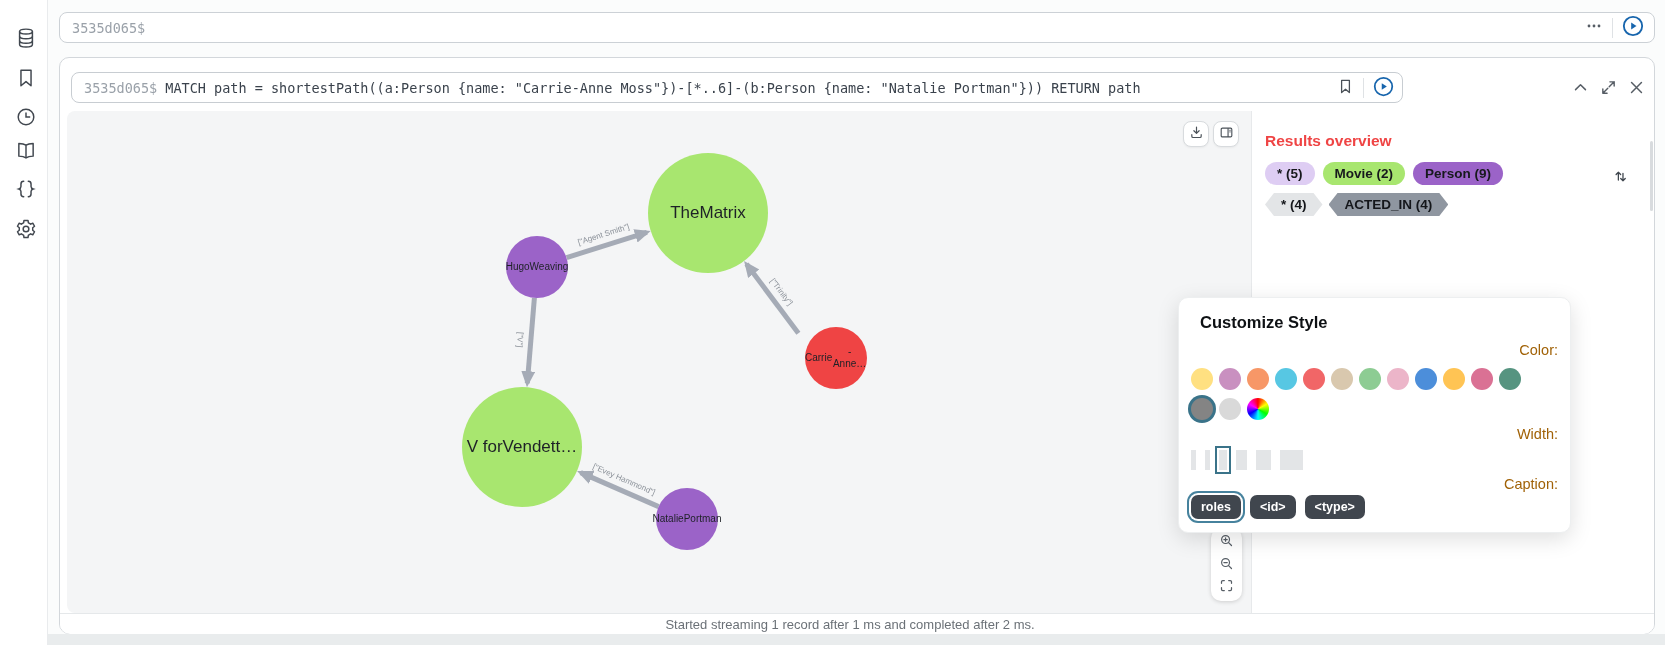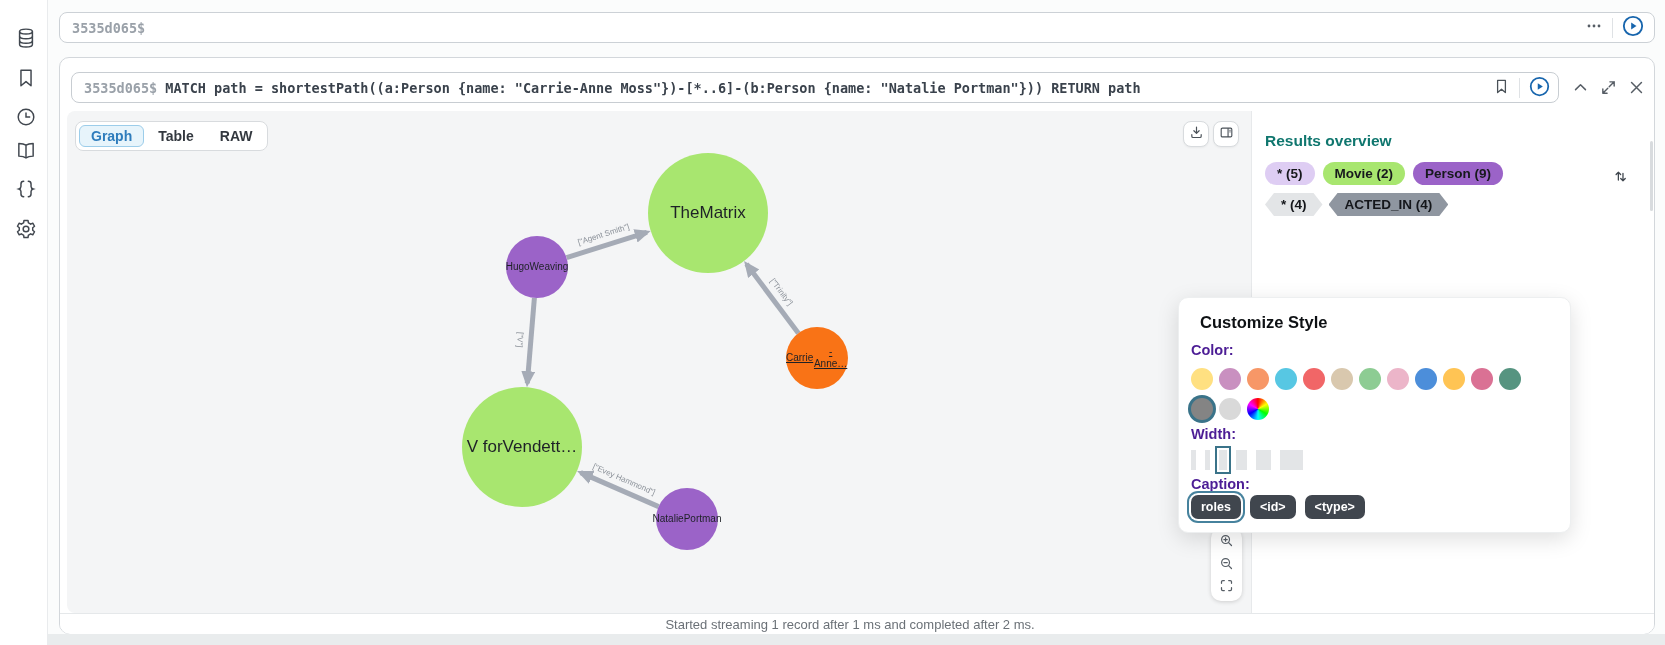--- a/index.html
+++ b/index.html
@@ -17,32 +17,32 @@
     justify-content:center; background:none; border:none; padding:0; color:#41474f; cursor:pointer; }
   .side-btn svg { width:22px; height:22px; }
 
   
   .content { position:relative; flex:1; background:#fbfcfc; }
   .gutter { position:absolute; left:0; top:634px; width:100%; height:11px; background:#e9eced; }
 
   
   .topbar { position:absolute; left:11px; top:12px; width:1596px; height:31px; background:#fff;
     border:1px solid #ccd1d6; border-radius:8px; display:flex; align-items:center; }
-  .mono { font-family:"DejaVu Sans Mono", monospace;font-weight:bold; }
+  .mono { font-family:"DejaVu Sans Mono", monospace; }
   .topbar .prompt { margin-left:12px; font-size:13.5px; color:#9aa1a9; }
   .topbar-actions { margin-left:auto; display:flex; align-items:center; gap:9px; padding-right:10px; }
   .icon-btn { background:none; border:none; padding:0; display:flex; align-items:center; justify-content:center; cursor:pointer; color:#565d65; }
   .vdiv { width:1px; height:20px; background:#dfe2e5; }
   .play-circle svg { width:22px; height:22px; }
 
   
   .card { position:absolute; left:11px; top:57px; width:1596px; height:577px; background:#fff;
     border:1px solid #d3d7db; border-radius:10px; }
 
-  .editor-box { position:absolute; left:11px; top:14px; width:1488px; height:31px; background:#fff;
+  .editor-box { position:absolute; left:11px; top:14px; width:1332px; height:31px; background:#fff;
     border:1px solid #c8cdd2; border-radius:8px; display:flex; align-items:center; cursor:text;gap:16px; }
   .editor-text { margin-left:12px; flex:1; font-size:13.5px; white-space:pre; overflow:hidden; }
   .editor-text .p { color:#9aa1a9; }
   .editor-text .q { color:#3a424c; }
   .editor-actions { display:flex; align-items:center; gap:9px; padding-right:8px; flex:none; }
   .frame-actions { position:absolute; left:1512px; top:21px; display:flex; align-items:center; gap:11px; color:#3f464e; }
   .frame-actions .icon-btn svg { width:17px; height:17px; }
 
   
   .canvas { position:absolute; left:7px; top:53px; width:1184px; height:502px; background:#f4f5f6;
@@ -66,21 +66,21 @@
   .node.person { width:62px;  height:62px;  font-size:10px; line-height:12px; }
 
   .zoom-pill { position:absolute; left:1144px; top:417px; width:31px; height:73px; background:#fff;
     border-radius:10px; box-shadow:0 1px 4px rgba(0,0,0,.16); display:flex; flex-direction:column;
     align-items:center; justify-content:space-evenly; color:#3f464e; }
   .zoom-pill .icon-btn svg { width:15px; height:15px; }
 
   
   .results { position:relative; position:absolute; left:1191px; top:53px; width:403px; height:502px;
     background:#fff; border-left:1px solid #e7e9eb; padding:20px 0 0 13px; }
-  .results h3 { margin:0; font-size:15.5px; font-weight:700; color:#0f766e; line-height:20px; }
+  .results h3 { margin:0; font-size:15.5px; font-weight:700; color:#ef4444; line-height:20px; }
   .res-heading { margin:18px 0 0; font-size:14.5px; color:#23272c; line-height:16px; }
   .pill-row { display:flex; gap:8px; margin-top:11px; }
   .pill { height:23px; display:inline-flex; align-items:center; border:none; border-radius:12px;
     padding:0 12px; font-family:"Liberation Sans",sans-serif; font-size:13.5px; font-weight:700; color:#17191d; cursor:pointer; }
   .badge-row { display:flex; gap:6px; margin-top:8px; }
   .badge { height:23px; display:inline-flex; align-items:center; border:none; padding:0 16px;
     font-family:"Liberation Sans",sans-serif; font-size:13.5px; font-weight:700; color:#14161a; cursor:pointer;
     clip-path:polygon(9px 0%, calc(100% - 9px) 0%, 100% 50%, calc(100% - 9px) 100%, 9px 100%, 0% 50%); }
   .sort-btn { position:absolute; left:360px; top:57px; color:#3f464e; }
   .sort-btn svg { width:17px; height:17px; }
@@ -89,21 +89,21 @@
   
   .statusbar { position:absolute; left:0; top:555px; width:100%; height:21px; background:#fff;
     border-top:1px solid #e5e8ea; border-radius:0 0 10px 10px; display:flex; align-items:center;
     justify-content:center; padding-right:14px; font-size:13px; color:#6b7177; }
 
   
   .popup { position:absolute; left:1118px; top:239px; width:393px; height:236px; background:#fff;
     border:1px solid #edeff0; border-radius:10px; box-shadow:0 6px 22px rgba(0,0,0,.13);
     padding:14px 12px 0; z-index:5; }
   .popup h4 { margin:0 9px 10px; font-size:16.5px; font-weight:700; color:#0e1114; line-height:20px; }
-  .pop-label { margin:0; font-size:14.5px; font-weight:700; color:#4c1d95; line-height:16px; }
+  .pop-label { margin:0; font-size:14.5px; font-weight:400; color:#a16207; line-height:16px;text-align:right; }
   .swatch-row { display:flex; gap:6px; margin-top:10px; }
   .swatch-row.second { margin-top:8px; }
   .swatch { width:22px; height:22px; border-radius:50%; border:none; padding:0; cursor:pointer; }
   .swatch.selected { box-shadow:0 0 0 3px #3a7389; }
   .swatch.rainbow { background:conic-gradient(#f00,#ff0,#0f0,#0ff,#00f,#f0f,#f00); }
   .lbl-width { margin-top:6px; }
   .width-row { display:flex; align-items:center; gap:9px; margin-top:6px; height:24px; }
   .wbar { height:20px; background:#e3e5e7; border:none; padding:0; cursor:pointer; }
   .wbar.selected { outline:2px solid #3a7389; outline-offset:2px; }
   .lbl-caption { margin-top:4px; }
@@ -235,38 +235,33 @@
         </svg>
 
         <div class="node movie" style="left: 581px; top: 42px; background-color: rgb(168, 230, 111);">
           <span>The</span>
           <span>Matrix</span>
         </div>
         <div class="node person" style="left: 439px; top: 125px; background-color: rgb(155, 99, 200);">
           <span>Hugo</span>
           <span>Weaving</span>
         </div>
-        <div class="node person" style="left: 719px; top: 216px; background-color: #f97316; text-decoration: underline;">
+        <div class="node person" style="left: 738px; top: 216px; background-color: #ef4444;">
           <span>Carrie</span>
           <span>-Anne…</span>
         </div>
         <div class="node movie" style="left: 395px; top: 276px; background-color: rgb(168, 230, 111);">
           <span>V for</span>
           <span>Vendett…</span>
         </div>
         <div class="node person" style="left: 589px; top: 377px; background-color: rgb(155, 99, 200);">
           <span>Natalie</span>
           <span>Portman</span>
         </div>
 
-        <div class="tabs">
-          <button class="tab active">Graph</button>
-          <button class="tab">Table</button>
-          <button class="tab">RAW</button>
-        </div>
 
         <button class="float-btn" style="left:1116px;top:10px;">
           <span><svg viewBox="0 0 24 24" fill="none" stroke="currentColor" stroke-width="1.9" stroke-linecap="round" stroke-linejoin="round">
                 <path d="M12 3.5V13M7.8 9.2L12 13.4l4.2-4.2"></path>
                 <path d="M4.5 15.5V18a2 2 0 0 0 2 2h11a2 2 0 0 0 2-2v-2.5"></path>
               </svg></span>
         </button>
         <button class="float-btn" style="left:1146px;top:10px;">
           <span><svg viewBox="0 0 24 24" fill="none" stroke="currentColor" stroke-width="1.8">
                 <rect x="3.5" y="5" width="17" height="14" rx="2"></rect>

